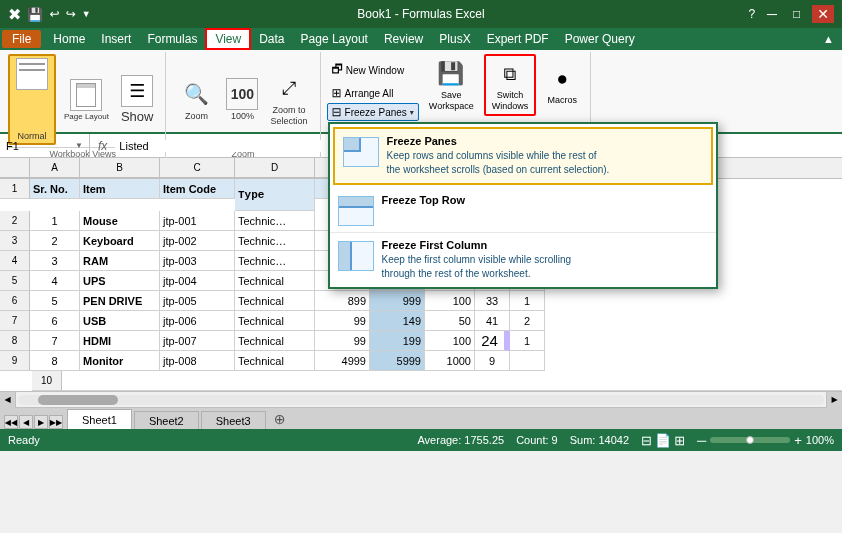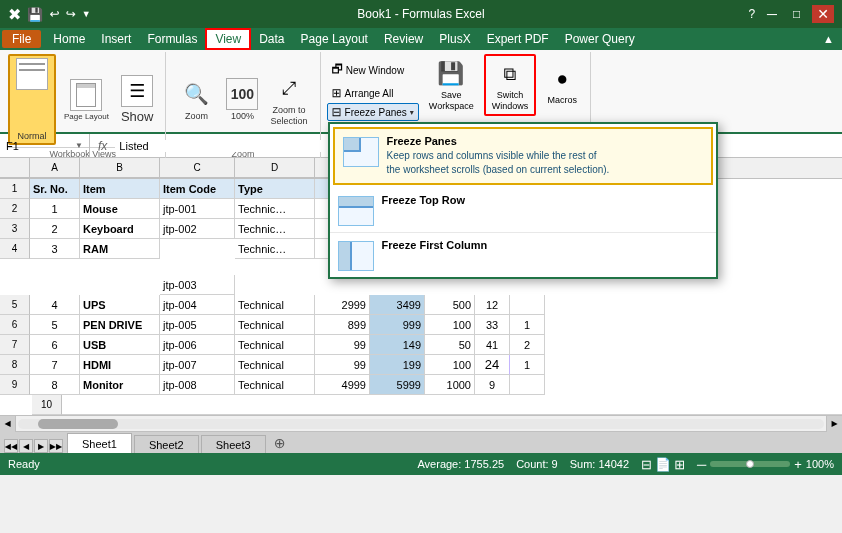--- a/index.html
+++ b/index.html
@@ -128,20 +128,21 @@
                 </div>
               </div>
 
               <div style="padding:6px 8px; display:flex; align-items:flex-start; gap:8px; cursor:pointer;">
                 <div style="width:36px; height:30px; min-width:36px; background:#d6eaf8; border:1px solid #85c1e9; display:flex; flex-direction:row; margin-top:2px;">
                   <div style="width:40%; background:#b8d4e8; border-right:2px solid #5b9bd5;"></div>
                   <div style="flex:1; background:#f0f7ff;"></div>
                 </div>
                 <div>
                   <div style="font-weight:bold; font-size:11px;">Freeze First Column</div>
+                  <div style="font-size:10px; color:#1a5276; margin-top:2px; line-height:1.4;">Keep the first column visible while scrolling<br>through the rest of the worksheet.</div>
                 </div>
               </div>
             </div>
           </div>
         </div>
 
         <div style="display:flex; gap:4px; align-items:center;">
           <div style="display:flex; flex-direction:column; align-items:center; padding:2px 6px; cursor:pointer; min-width:44px;">
             <div style="width:32px; height:32px; display:flex; align-items:center; justify-content:center; font-size:22px;">💾</div>
             <span style="font-size:9px; text-align:center; line-height:1.2;">Save<br>Workspace</span>
@@ -183,21 +184,21 @@
     <div style="width:50px; min-width:50px; height:20px; border-right:1px solid #c0c0c0; border-bottom:1px solid #c0c0c0; display:flex; align-items:center; justify-content:center; font-size:10px; background:#f0f0f0;">G</div>
     <div style="width:35px; min-width:35px; height:20px; border-right:1px solid #c0c0c0; border-bottom:1px solid #c0c0c0; display:flex; align-items:center; justify-content:center; font-size:10px; background:#f0f0f0;">H</div>
     <div style="width:35px; min-width:35px; height:20px; border-right:1px solid #c0c0c0; border-bottom:1px solid #c0c0c0; display:flex; align-items:center; justify-content:center; font-size:10px; background:#f0f0f0;">I</div>
   </div>
 
   <div style="display:flex;">
     <div style="width:30px; min-width:30px; height:20px; border-right:1px solid #c0c0c0; border-bottom:1px solid #d0d0d0; display:flex; align-items:center; justify-content:center; font-size:10px; background:#f0f0f0;">1</div>
     <div style="width:50px; min-width:50px; height:20px; border-right:1px solid #d0d0d0; border-bottom:1px solid #d0d0d0; display:flex; align-items:center; padding:0 3px; font-size:11px; font-weight:bold; overflow:hidden; white-space:nowrap; background:#d9e8f5;">Sr. No.</div>
     <div style="width:80px; min-width:80px; height:20px; border-right:1px solid #d0d0d0; border-bottom:1px solid #d0d0d0; display:flex; align-items:center; padding:0 3px; font-size:11px; font-weight:bold; overflow:hidden; white-space:nowrap; background:#d9e8f5;">Item</div>
     <div style="width:75px; min-width:75px; height:20px; border-right:1px solid #d0d0d0; border-bottom:1px solid #d0d0d0; display:flex; align-items:center; padding:0 3px; font-size:11px; font-weight:bold; overflow:hidden; white-space:nowrap; background:#d9e8f5;">Item Code</div>
-    <div style="width:80px; min-width:80px; height:20px; border-right:1px solid #d0d0d0; border-bottom:1px solid #d0d0d0; display:flex; align-items:center; padding:0 3px; font-size:11px; font-weight:bold; overflow:hidden; white-space:nowrap; background:#d9e8f5;">Type</div>
+    <div style="width:80px; min-width:80px; height:32px; border-right:1px solid #d0d0d0; border-bottom:1px solid #d0d0d0; display:flex; align-items:center; padding:0 3px; font-size:11px; font-weight:bold; overflow:hidden; white-space:nowrap; background:#d9e8f5;font-family:Liberation Mono, monospace;">Type</div>
     <div style="width:55px; min-width:55px; height:20px; border-right:1px solid #d0d0d0; border-bottom:1px solid #d0d0d0; display:flex; align-items:center; padding:0 3px; font-size:11px; font-weight:bold; overflow:hidden; white-space:nowrap; background:#d9e8f5;"></div>
     <div style="width:55px; min-width:55px; height:20px; border-right:1px solid #d0d0d0; border-bottom:1px solid #d0d0d0; display:flex; align-items:center; padding:0 3px; font-size:11px; overflow:hidden; background:#cce4f5;"></div>
     <div style="width:50px; min-width:50px; height:20px; border-right:1px solid #d0d0d0; border-bottom:1px solid #d0d0d0; display:flex; align-items:center; padding:0 3px; font-size:11px; overflow:hidden; background:#d9e8f5;"></div>
     <div style="width:35px; min-width:35px; height:20px; border-right:1px solid #d0d0d0; border-bottom:1px solid #d0d0d0; display:flex; align-items:center; padding:0 3px; font-size:11px; overflow:hidden;"></div>
     <div style="width:35px; min-width:35px; height:20px; border-right:1px solid #d0d0d0; border-bottom:1px solid #d0d0d0; display:flex; align-items:center; padding:0 3px; font-size:11px; overflow:hidden;"></div>
   </div>
 
   <div style="display:flex;">
     <div style="width:30px; min-width:30px; height:20px; border-right:1px solid #c0c0c0; border-bottom:1px solid #d0d0d0; display:flex; align-items:center; justify-content:center; font-size:10px; background:#f0f0f0;">2</div>
     <div style="width:50px; min-width:50px; height:20px; border-right:1px solid #d0d0d0; border-bottom:1px solid #d0d0d0; display:flex; align-items:center; justify-content:center; padding:0 3px; font-size:11px; overflow:hidden;">1</div>
@@ -221,21 +222,21 @@
     <div style="width:55px; height:20px; border-right:1px solid #d0d0d0; border-bottom:1px solid #d0d0d0; background:#b8d4e8;"></div>
     <div style="width:50px; height:20px; border-right:1px solid #d0d0d0; border-bottom:1px solid #d0d0d0;"></div>
     <div style="width:35px; height:20px; border-right:1px solid #d0d0d0; border-bottom:1px solid #d0d0d0;"></div>
     <div style="width:35px; height:20px; border-right:1px solid #d0d0d0; border-bottom:1px solid #d0d0d0;"></div>
   </div>
 
   <div style="display:flex;">
     <div style="width:30px; min-width:30px; height:20px; border-right:1px solid #c0c0c0; border-bottom:1px solid #d0d0d0; display:flex; align-items:center; justify-content:center; font-size:10px; background:#f0f0f0;">4</div>
     <div style="width:50px; height:20px; border-right:1px solid #d0d0d0; border-bottom:1px solid #d0d0d0; display:flex; align-items:center; justify-content:center; font-size:11px;">3</div>
     <div style="width:80px; height:20px; border-right:1px solid #d0d0d0; border-bottom:1px solid #d0d0d0; display:flex; align-items:center; padding:0 3px; font-size:11px; font-weight:bold;">RAM</div>
-    <div style="width:75px; height:20px; border-right:1px solid #d0d0d0; border-bottom:1px solid #d0d0d0; display:flex; align-items:center; padding:0 3px; font-size:11px;margin-top:36px;">jtp-003</div>
+    <div style="width:75px; height:20px; border-right:1px solid #d0d0d0; border-bottom:1px solid #d0d0d0; display:flex; align-items:center; padding:0 3px; font-size:11px;">jtp-003</div>
     <div style="width:80px; height:20px; border-right:1px solid #d0d0d0; border-bottom:1px solid #d0d0d0; display:flex; align-items:center; padding:0 3px; font-size:11px; overflow:hidden;">Technic…</div>
     <div style="width:55px; height:20px; border-right:1px solid #d0d0d0; border-bottom:1px solid #d0d0d0;"></div>
     <div style="width:55px; height:20px; border-right:1px solid #d0d0d0; border-bottom:1px solid #d0d0d0; background:#b8d4e8;"></div>
     <div style="width:50px; height:20px; border-right:1px solid #d0d0d0; border-bottom:1px solid #d0d0d0;"></div>
     <div style="width:35px; height:20px; border-right:1px solid #d0d0d0; border-bottom:1px solid #d0d0d0;"></div>
     <div style="width:35px; height:20px; border-right:1px solid #d0d0d0; border-bottom:1px solid #d0d0d0; display:flex; align-items:center; justify-content:center; font-size:11px;">3</div>
   </div>
 
   <div style="display:flex;">
     <div style="width:30px; min-width:30px; height:20px; border-right:1px solid #c0c0c0; border-bottom:1px solid #d0d0d0; display:flex; align-items:center; justify-content:center; font-size:10px; background:#f0f0f0;">5</div>
@@ -278,21 +279,21 @@
 
   <div style="display:flex;">
     <div style="width:30px; min-width:30px; height:20px; border-right:1px solid #c0c0c0; border-bottom:1px solid #d0d0d0; display:flex; align-items:center; justify-content:center; font-size:10px; background:#f0f0f0;">8</div>
     <div style="width:50px; height:20px; border-right:1px solid #d0d0d0; border-bottom:1px solid #d0d0d0; display:flex; align-items:center; justify-content:center; font-size:11px;">7</div>
     <div style="width:80px; height:20px; border-right:1px solid #d0d0d0; border-bottom:1px solid #d0d0d0; display:flex; align-items:center; padding:0 3px; font-size:11px; font-weight:bold;">HDMI</div>
     <div style="width:75px; height:20px; border-right:1px solid #d0d0d0; border-bottom:1px solid #d0d0d0; display:flex; align-items:center; padding:0 3px; font-size:11px;">jtp-007</div>
     <div style="width:80px; height:20px; border-right:1px solid #d0d0d0; border-bottom:1px solid #d0d0d0; display:flex; align-items:center; padding:0 3px; font-size:11px;">Technical</div>
     <div style="width:55px; height:20px; border-right:1px solid #d0d0d0; border-bottom:1px solid #d0d0d0; display:flex; align-items:center; justify-content:flex-end; padding:0 3px; font-size:11px;">99</div>
     <div style="width:55px; height:20px; border-right:1px solid #d0d0d0; border-bottom:1px solid #d0d0d0; display:flex; align-items:center; justify-content:flex-end; padding:0 3px; font-size:11px; background:#b8d4e8;">199</div>
     <div style="width:50px; height:20px; border-right:1px solid #d0d0d0; border-bottom:1px solid #d0d0d0; display:flex; align-items:center; justify-content:flex-end; padding:0 3px; font-size:11px;">100</div>
-    <div style="width:35px; height:20px; border-right:1px solid #c4b5fd; border-bottom:1px solid #d0d0d0; display:flex; align-items:center; justify-content:center; font-size:13px;">24</div>
+    <div style="width:35px; height:20px; border-right:6px solid #c4b5fd; border-bottom:1px solid #d0d0d0; display:flex; align-items:center; justify-content:center; font-size:15px;">24</div>
     <div style="width:35px; height:20px; border-right:1px solid #d0d0d0; border-bottom:1px solid #d0d0d0; display:flex; align-items:center; justify-content:center; font-size:11px;">1</div>
   </div>
 
   <div style="display:flex;">
     <div style="width:30px; min-width:30px; height:20px; border-right:1px solid #c0c0c0; border-bottom:1px solid #d0d0d0; display:flex; align-items:center; justify-content:center; font-size:10px; background:#f0f0f0;">9</div>
     <div style="width:50px; height:20px; border-right:1px solid #d0d0d0; border-bottom:1px solid #d0d0d0; display:flex; align-items:center; justify-content:center; font-size:11px;">8</div>
     <div style="width:80px; height:20px; border-right:1px solid #d0d0d0; border-bottom:1px solid #d0d0d0; display:flex; align-items:center; padding:0 3px; font-size:11px; font-weight:bold;">Monitor</div>
     <div style="width:75px; height:20px; border-right:1px solid #d0d0d0; border-bottom:1px solid #d0d0d0; display:flex; align-items:center; padding:0 3px; font-size:11px;">jtp-008</div>
     <div style="width:80px; height:20px; border-right:1px solid #d0d0d0; border-bottom:1px solid #d0d0d0; display:flex; align-items:center; padding:0 3px; font-size:11px;">Technical</div>
     <div style="width:55px; height:20px; border-right:1px solid #d0d0d0; border-bottom:1px solid #d0d0d0; display:flex; align-items:center; justify-content:flex-end; padding:0 3px; font-size:11px;">4999</div>

